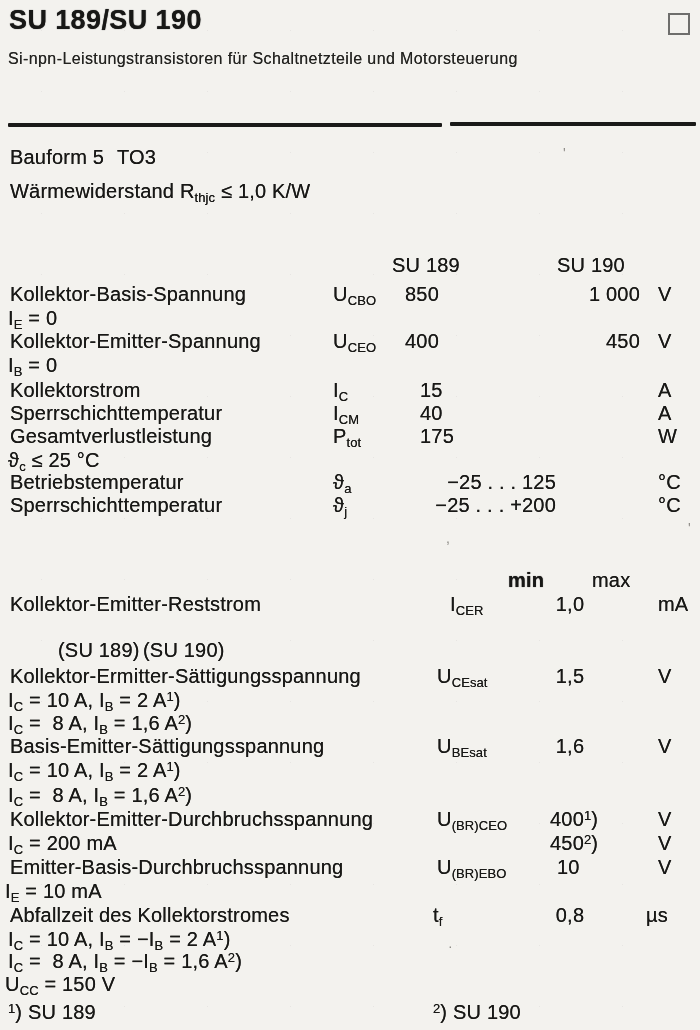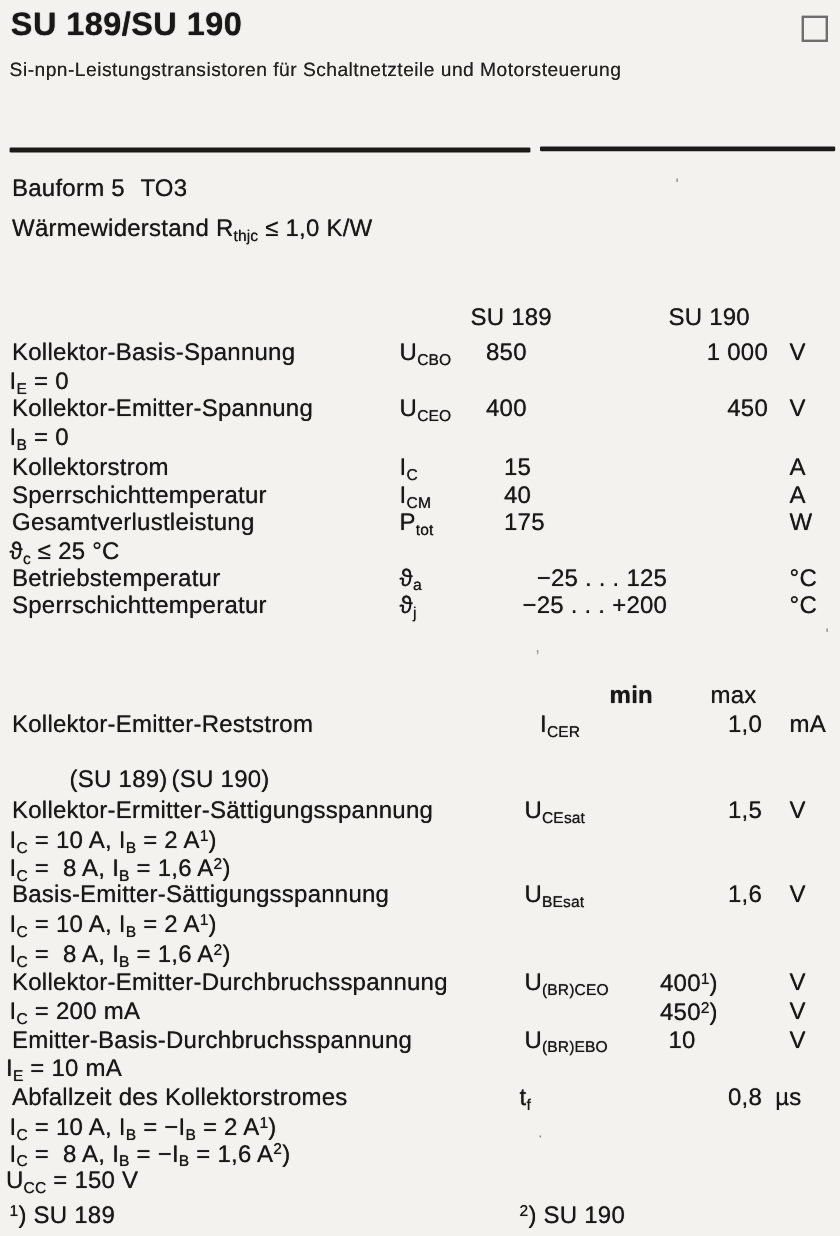--- a/index.html
+++ b/index.html
@@ -32,21 +32,21 @@
   .c { position:absolute; top:0; white-space:nowrap; }
   .b { font-weight:bold; text-shadow:0 0 0.8px rgba(0,0,0,0.9); }
   .note { margin-left:7px; }
   .sym-g { left:333px; }
   .sym-k { left:437px; }
   .v189 { left:405px; }
   .v190 { left:510px; width:130px; text-align:right; }
   .vsh  { left:420px; width:136px; text-align:left; }
   .vtemp{ left:380px; width:176px; text-align:right; }
   .kmin { left:550px; }
-  .kmax { left:505px; width:130px; text-align:right; }
+  .kmax { left:505px; width:130px; text-align:center; }
   .u { left:658px; }
   sub { font-size:13px; vertical-align:-4px; letter-spacing:0.1px; }
   sup { font-size:13px; vertical-align:6px; letter-spacing:0.1px; }
   .speck { position:absolute; color:#8d8b86; font-size:14px; }
 </style>
 </head>
 <body>
 
 <div class="page">
 

